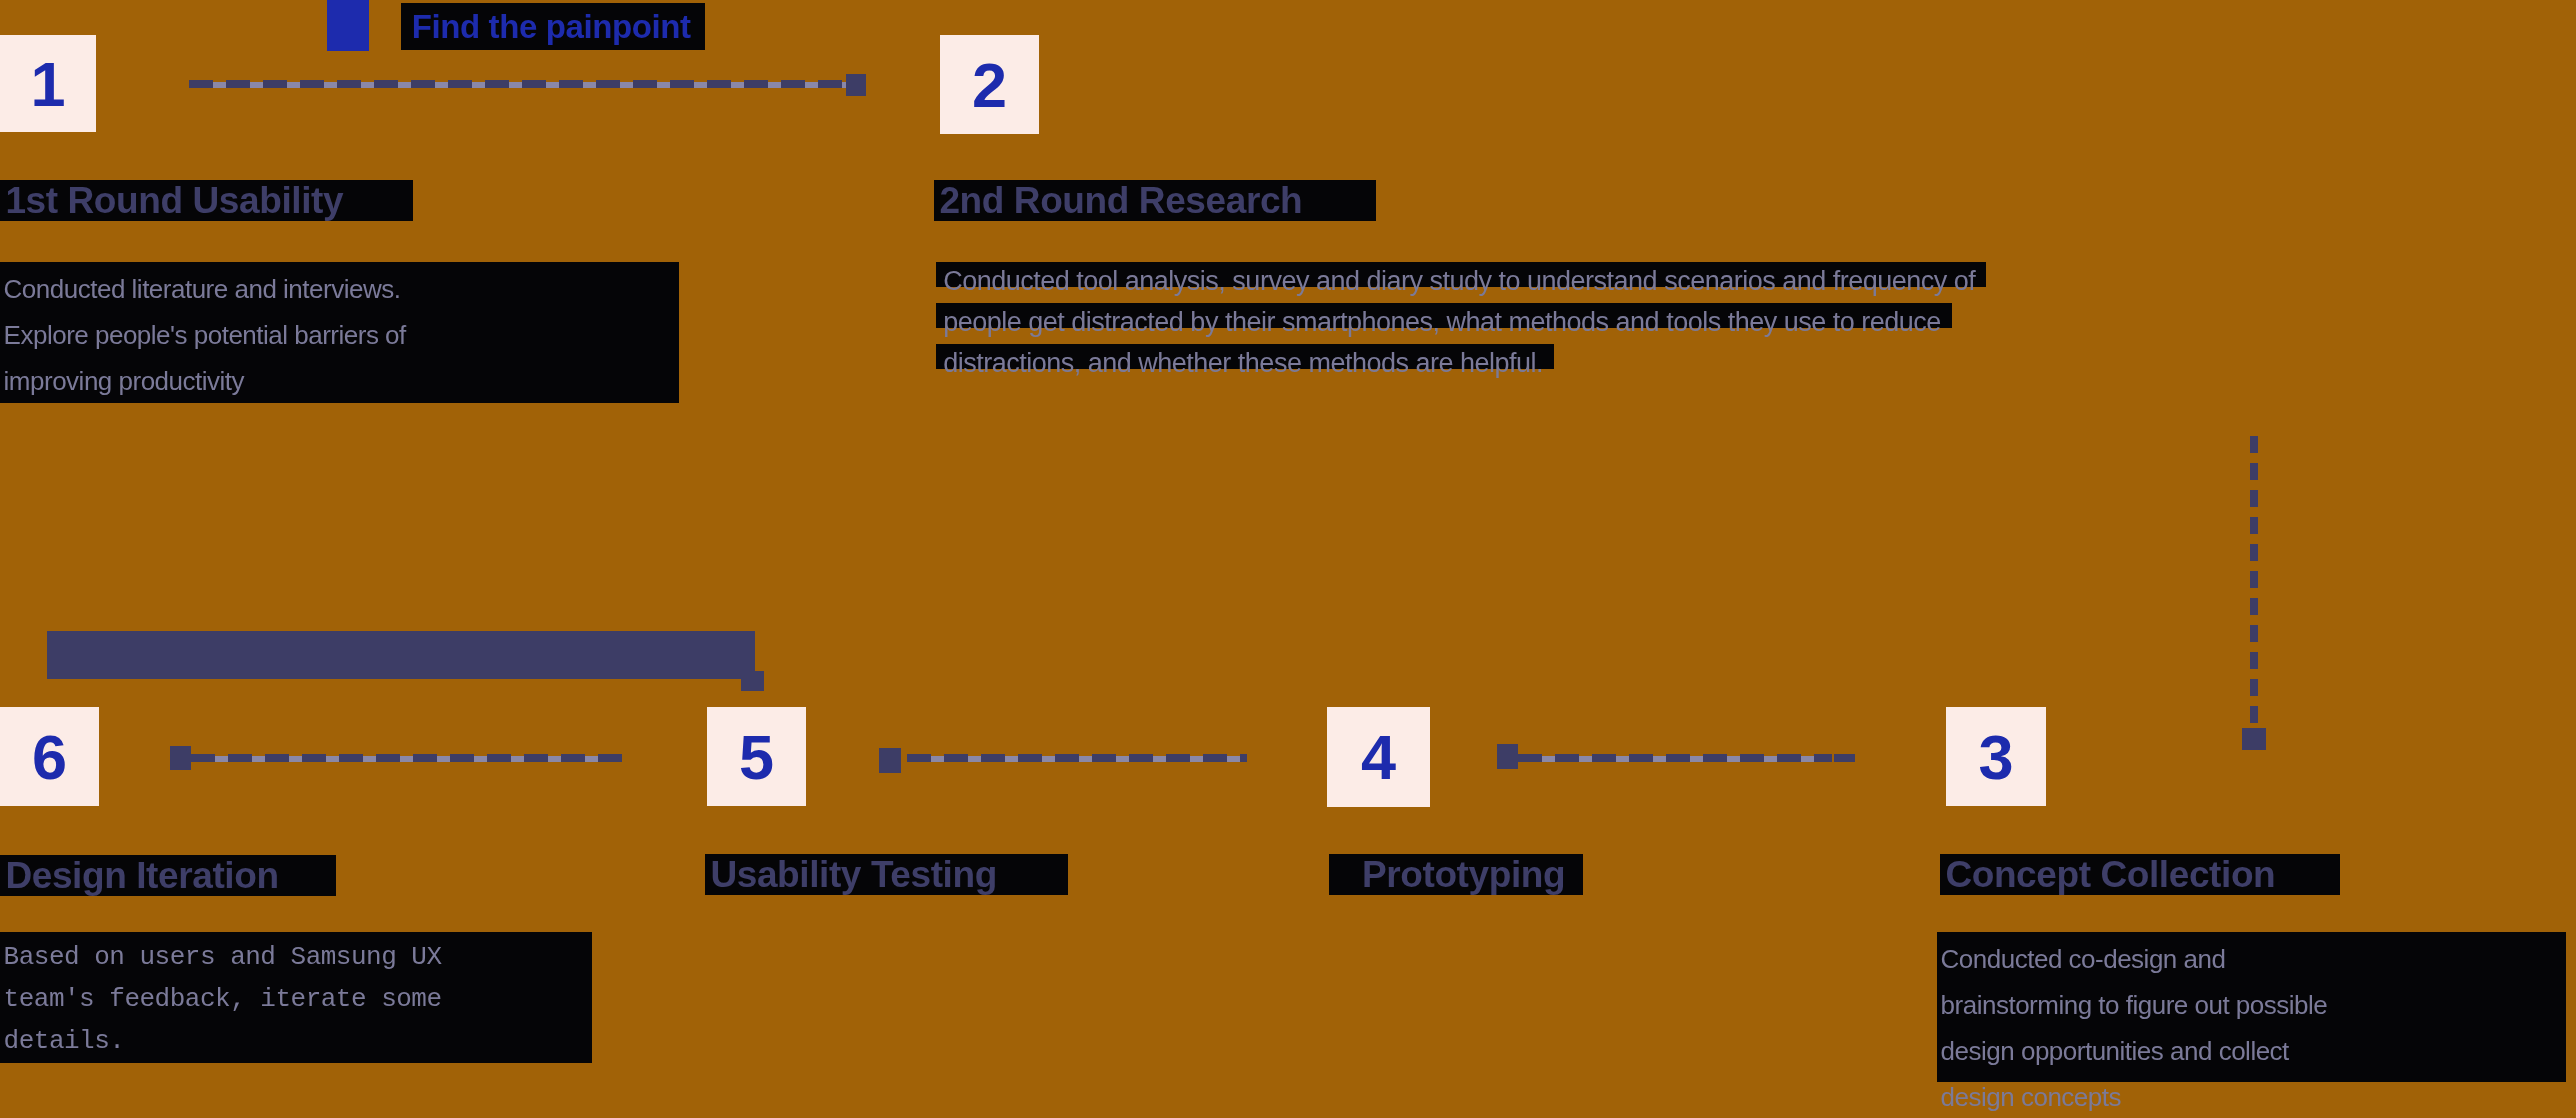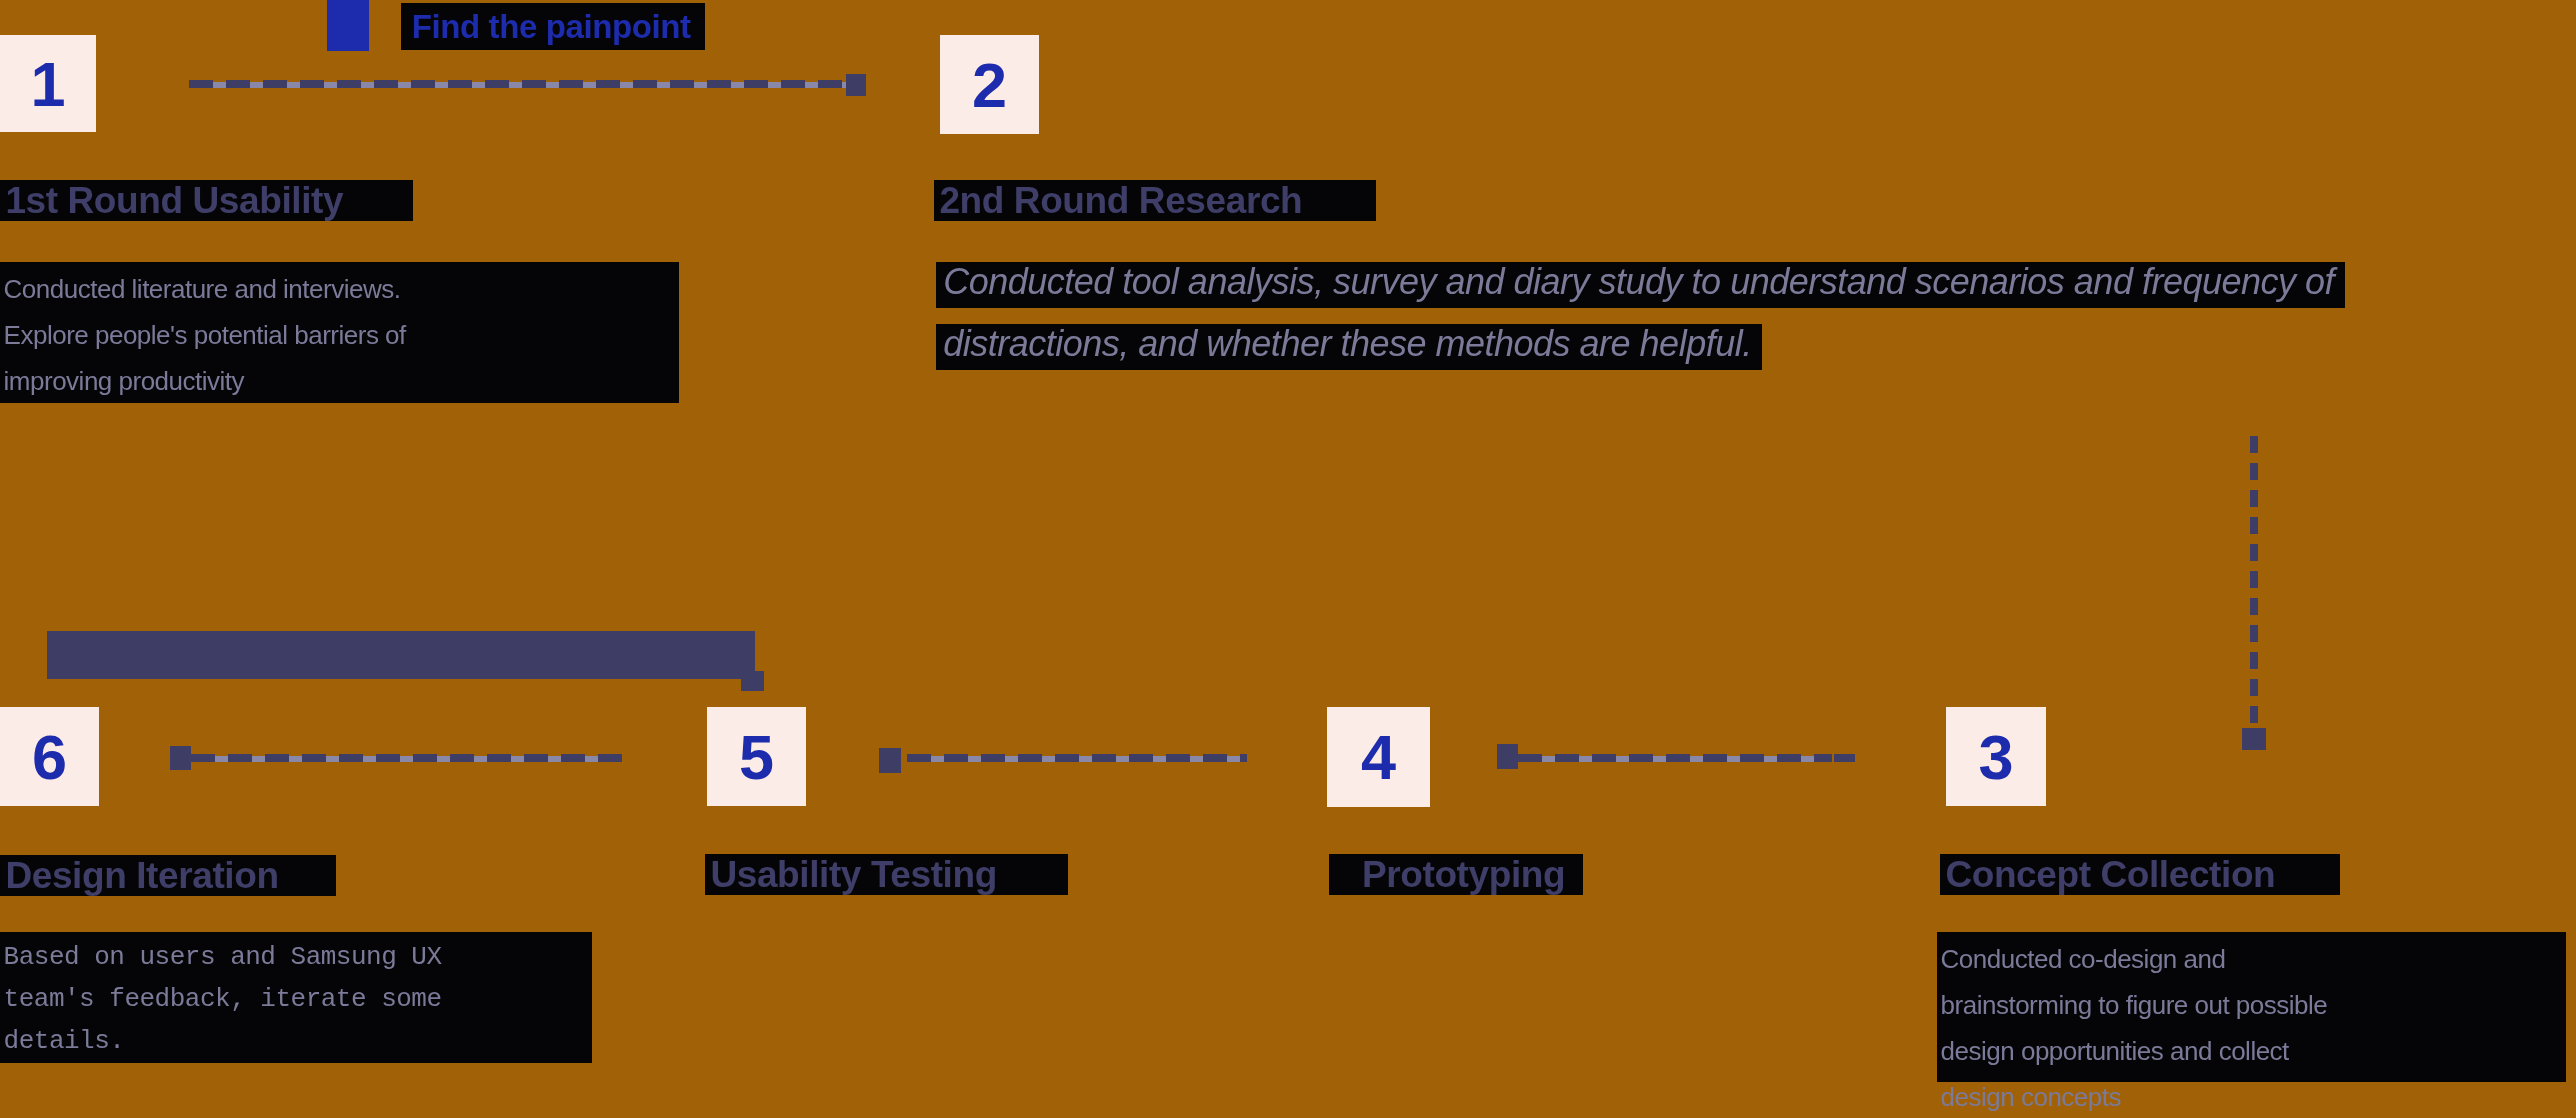--- a/index.html
+++ b/index.html
@@ -57,27 +57,26 @@
     font-size:26px;font-weight:400;
     letter-spacing:-0.5px;
     padding:3.6px 0 0 3.6px;
   }
   .hl-body .bline{display:block;white-space:nowrap;}
   
   .hl-lines .bline{
     display:inline-block;
     background:var(--hl);
     color:var(--body-text);
-    font-size:36px;font-weight:400;
+    font-size:27px;font-weight:400;
     letter-spacing:-0.5px;
-    line-height:39px;height:46px;
+    line-height:39px;height:25px;
     padding:0 10.8px 0 7.2px;
     margin-bottom:16px;
     white-space:nowrap;
-    font-style:italic;
   }
   .hl-lines .bline{float:left;clear:left;}
   
   .underlay-h{background:var(--underlay);height:6.3px;}
   .dashes-h{
     height:8px;
     background:repeating-linear-gradient(90deg,var(--navy) 0 24px,transparent 24px 37px);
   }
   .dashes-v{
     width:8px;
@@ -116,20 +115,21 @@
     <span class="bline">Conducted literature and interviews.</span>
     <span class="bline">Explore people's potential barriers of</span>
     <span class="bline">improving productivity</span>
   </div>
 
   <div class="abs" style="left:934px;top:180px;">
     <span class="hl-title" style="min-width:442px;">2nd Round Research</span>
   </div>
   <div class="abs hl-lines" style="left:936px;top:262px;width:1640px;">
     <span class="bline">Conducted tool analysis, survey and diary study to understand scenarios and frequency of</span>
+    <span class="bline">people get distracted by their smartphones, what methods and tools they use to reduce</span>
     <span class="bline">distractions, and whether these methods are helpful.</span>
   </div>
 
   <div class="abs dashes-v" style="left:2250px;top:436px;height:292px;"></div>
   <div class="abs end-sq" style="left:2242px;top:728px;width:24px;height:22.4px;"></div>
 
   <div class="abs bar" style="left:47px;top:631px;width:708px;height:48px;"></div>
   <div class="abs end-sq" style="left:741px;top:671px;width:23px;height:20px;"></div>
 
   <div class="abs num-sq" style="left:0;top:707px;width:99px;height:99px;">

